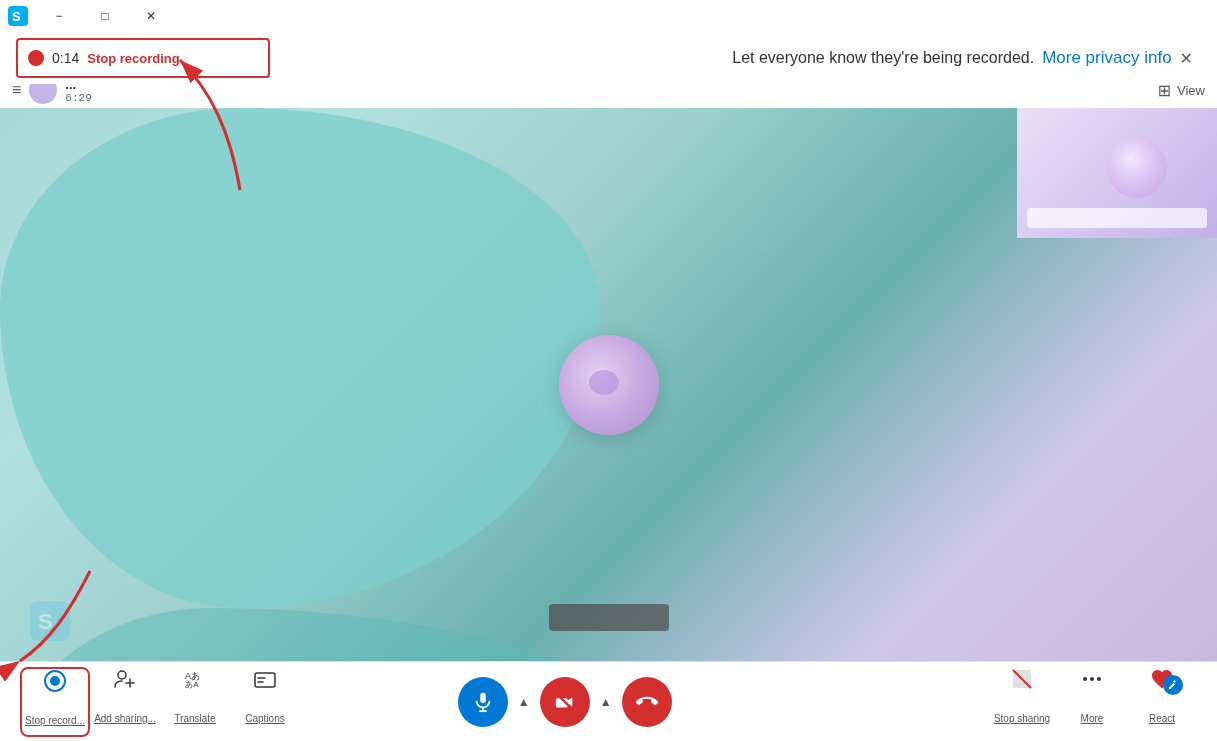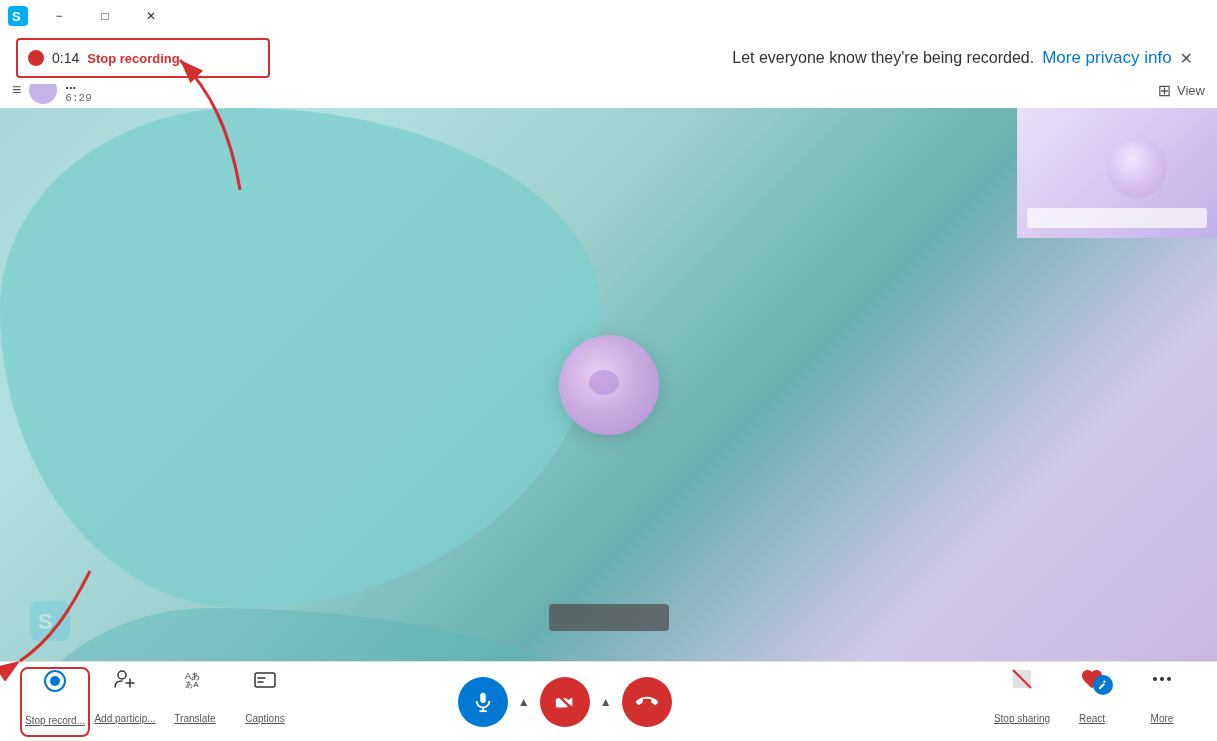--- a/index.html
+++ b/index.html
@@ -472,21 +472,21 @@
 
   <button class="toolbar-btn">
     <span class="btn-icon">
       <svg width="24" height="24" viewBox="0 0 24 24" fill="none">
         <circle cx="9" cy="8" r="4" stroke="#333" stroke-width="1.5"></circle>
         <path d="M2 20c0-4 3-6 7-6" stroke="#333" stroke-width="1.5" stroke-linecap="round"></path>
         <line x1="17" y1="12" x2="17" y2="20" stroke="#333" stroke-width="1.5" stroke-linecap="round"></line>
         <line x1="13" y1="16" x2="21" y2="16" stroke="#333" stroke-width="1.5" stroke-linecap="round"></line>
       </svg>
     </span>
-    <span class="btn-label">Add particip...</span>
+    <span class="btn-label">Add sharing...</span>
   </button>
 
   <button class="toolbar-btn">
     <span class="btn-icon">
       <svg width="24" height="24" viewBox="0 0 24 24" fill="none">
         <text x="2" y="12" font-size="9" fill="#333" font-family="Arial">Aあ</text>
         <text x="2" y="20" font-size="8" fill="#333" font-family="Arial">あA</text>
       </svg>
     </span>
     <span class="btn-label">Translate</span>
@@ -535,40 +535,40 @@
 
 
     <button class="toolbar-btn">
       <span class="btn-icon">
         <svg width="24" height="24" viewBox="0 0 24 24" fill="none">
           <rect x="3" y="3" width="18" height="18" rx="2" fill="#e0e0e0"></rect>
           <line x1="3" y1="3" x2="21" y2="21" stroke="#d32f2f" stroke-width="2"></line>
         </svg>
       </span>
       <span class="btn-label">Stop sharing</span>
+    </button>
+
+    <button class="toolbar-btn">
+      <span class="btn-icon">
+        <svg width="24" height="24" viewBox="0 0 24 24" fill="none">
+          <circle cx="5" cy="12" r="2" fill="#333"></circle>
+          <circle cx="12" cy="12" r="2" fill="#333"></circle>
+          <circle cx="19" cy="12" r="2" fill="#333"></circle>
+        </svg>
+      </span>
+      <span class="btn-label">More</span>
     </button>
 
     <button class="toolbar-btn react-btn">
       <span class="btn-icon">
         <svg width="24" height="24" viewBox="0 0 24 24" fill="none">
           <path d="M12 21.35l-1.45-1.32C5.4 15.36 2 12.28 2 8.5 2 5.42 4.42 3 7.5 3c1.74 0 3.41.81 4.5 2.09C13.09 3.81 14.76 3 16.5 3 19.58 3 22 5.42 22 8.5c0 3.78-3.4 6.86-8.55 11.54L12 21.35z" fill="#d32f2f"></path>
         </svg>
       </span>
       <div class="heart-badge">
         <svg width="12" height="12" viewBox="0 0 12 12" fill="white">
           <path d="M2 8.5V10h1.5l4.5-4.5-1.5-1.5L2 8.5zm7-5c.2-.2.2-.5 0-.7L7.7 1.5c-.2-.2-.5-.2-.7 0L6 2.5 7.5 4 9 2.5v1z"></path>
         </svg>
       </div>
       <span class="btn-label">React</span>
     </button>
-
-    <button class="toolbar-btn">
-      <span class="btn-icon">
-        <svg width="24" height="24" viewBox="0 0 24 24" fill="none">
-          <circle cx="5" cy="12" r="2" fill="#333"></circle>
-          <circle cx="12" cy="12" r="2" fill="#333"></circle>
-          <circle cx="19" cy="12" r="2" fill="#333"></circle>
-        </svg>
-      </span>
-      <span class="btn-label">More</span>
-    </button>
   </div>
 </div>
 
 </body></html>

